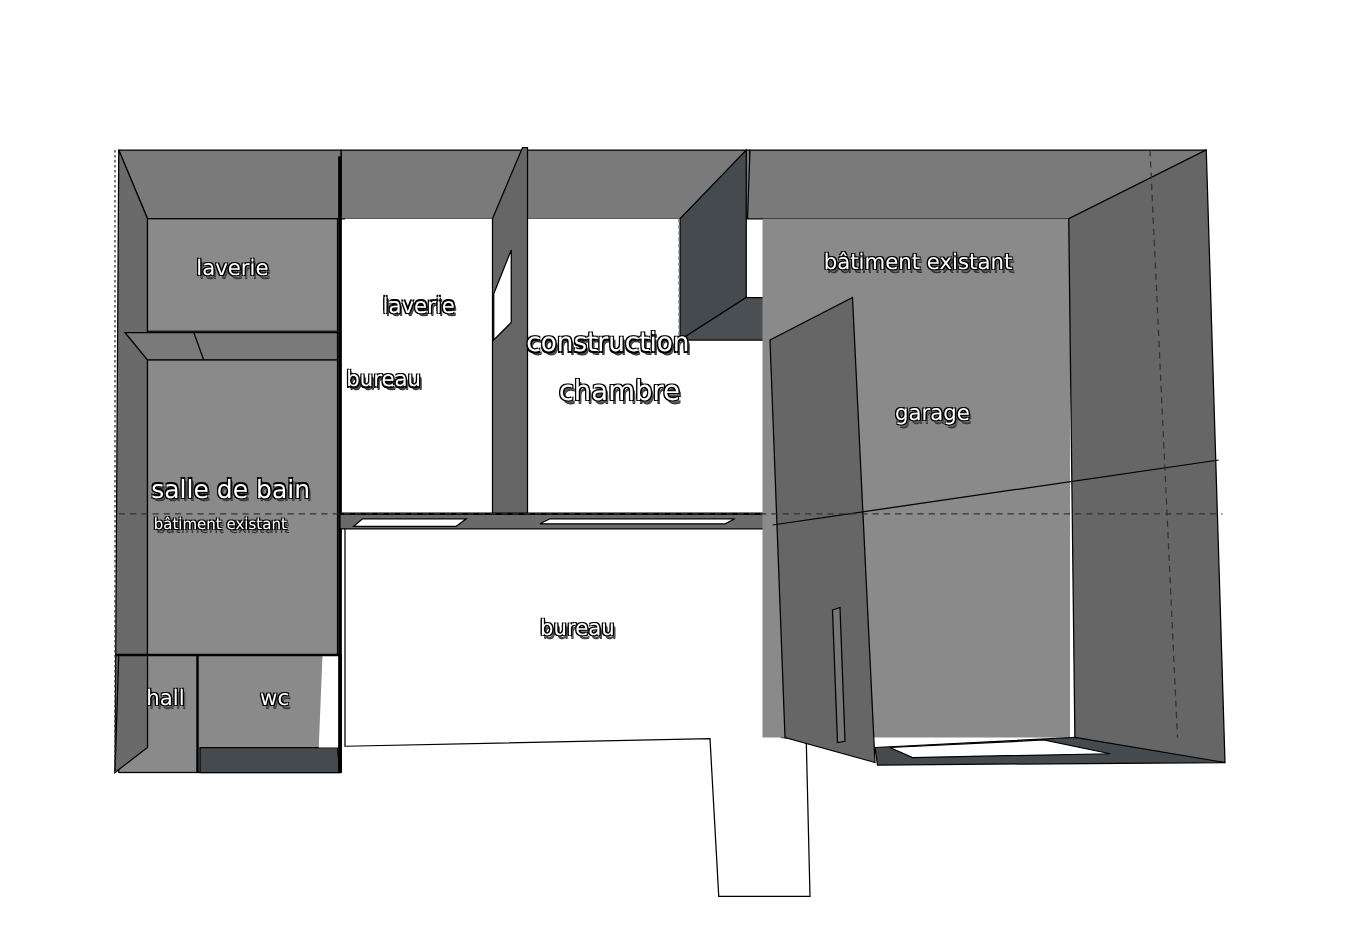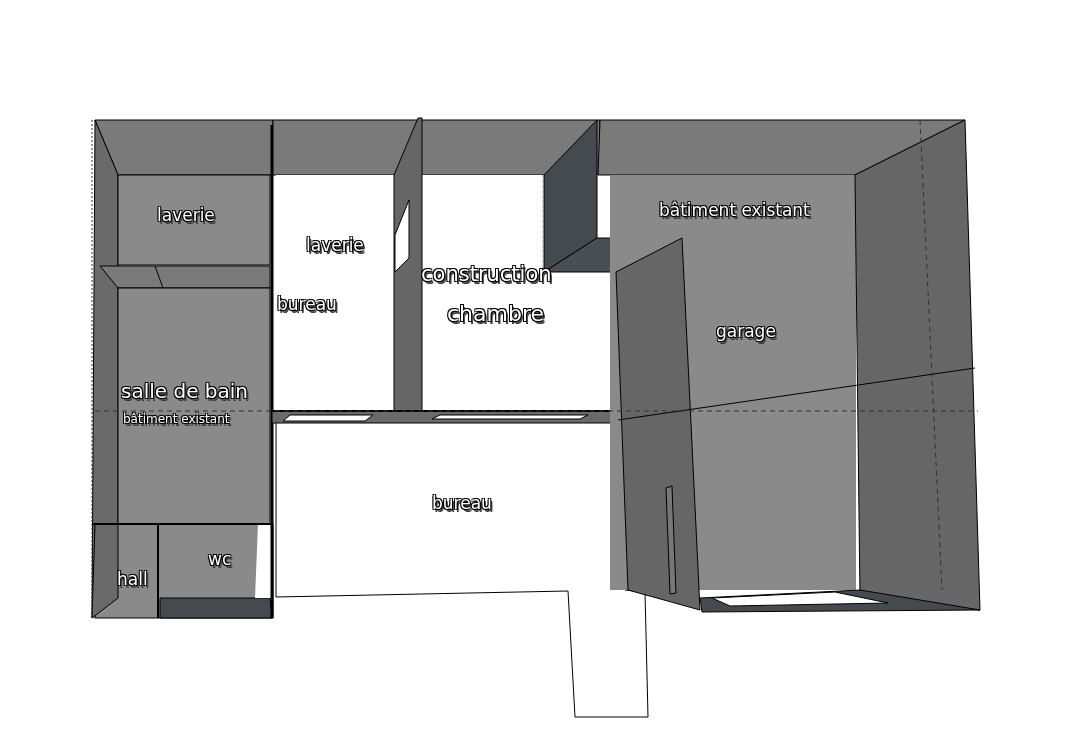--- a/index.html
+++ b/index.html
@@ -81,14 +81,14 @@
 <div class="lbl" style="left:157px; top:207px; font-size:17px;">laverie</div>
 <div class="lbl" style="left:306px; top:237px; font-size:17px;">laverie</div>
 <div class="lbl" style="left:421px; top:237px; font-size:21px;margin-top:27px;">construction</div>
 <div class="lbl" style="left:277px; top:296px; font-size:17px;">bureau</div>
 <div class="lbl" style="left:447px; top:303px; font-size:22px;">chambre</div>
 <div class="lbl" style="left:659px; top:202px; font-size:17px;">bâtiment existant</div>
 <div class="lbl" style="left:716px; top:323px; font-size:17px;">garage</div>
 <div class="lbl" style="left:121px; top:381px; font-size:20px;">salle de bain</div>
 <div class="lbl" style="left:123px; top:413px; font-size:12px;">bâtiment existant</div>
 <div class="lbl" style="left:432px; top:495px; font-size:17px;">bureau</div>
-<div class="lbl" style="left:117px; top:571px; font-size:17px;">hall</div>
+<div class="lbl" style="left:117px; top:551px; font-size:17px;">hall</div>
 <div class="lbl" style="left:208px; top:551px; font-size:17px;text-align:center;">wc</div>
 
 </body></html>

